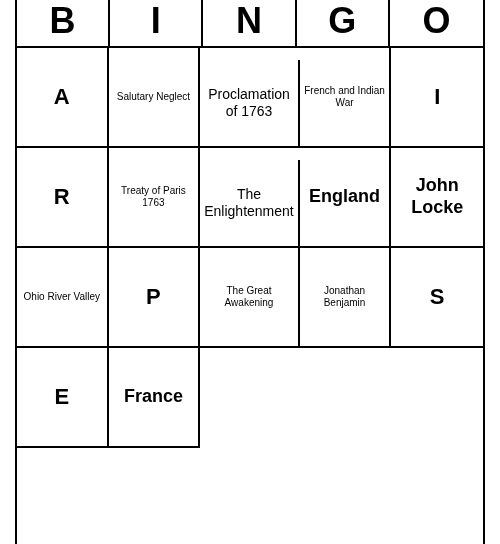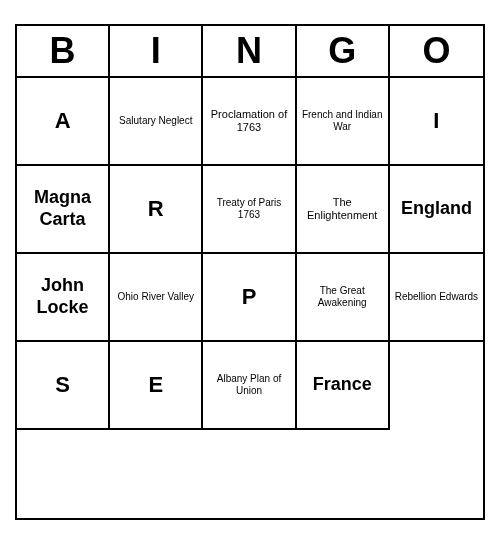--- a/index.html
+++ b/index.html
@@ -57,48 +57,47 @@
     }
     .cell-large {
       font-size: 22px;
       font-weight: bold;
     }
     .cell-medium {
       font-size: 18px;
       font-weight: bold;
     }
     .cell-small {
-      font-size: 11px;
+      font-size: 14px;
+      margin-top: 12px;
     }
   </style>
 </head>
 <body>
 
 <div class="bingo-container">
   <div class="bingo-header">
   <div class="header-cell">B</div>
       <div class="header-cell">I</div>
       <div class="header-cell">N</div>
       <div class="header-cell">G</div>
       <div class="header-cell">O</div>
     </div>
   <div class="bingo-grid">
   <div class="cell cell-large">A</div>
       <div class="cell">Salutary Neglect</div>
       <div class="cell cell-small">Proclamation of 1763</div>
       <div class="cell">French and Indian War</div>
       <div class="cell cell-large">I</div>
-      <div class="cell cell-medium">Magna Carta</div>
       <div class="cell cell-large">R</div>
       <div class="cell">Treaty of Paris 1763</div>
       <div class="cell cell-small">The Enlightenment</div>
       <div class="cell cell-medium">England</div>
       <div class="cell cell-medium">John Locke</div>
       <div class="cell">Ohio River Valley</div>
       <div class="cell cell-large">P</div>
       <div class="cell">The Great Awakening</div>
-      <div class="cell">Rebellion Edwards</div>
+      <div class="cell">Jonathan Benjamin</div>
       <div class="cell cell-large">S</div>
       <div class="cell cell-large">E</div>
-      <div class="cell">Albany Plan of Union</div>
       <div class="cell cell-medium">France</div>
     </div>
 </div>
 
 </body></html>

